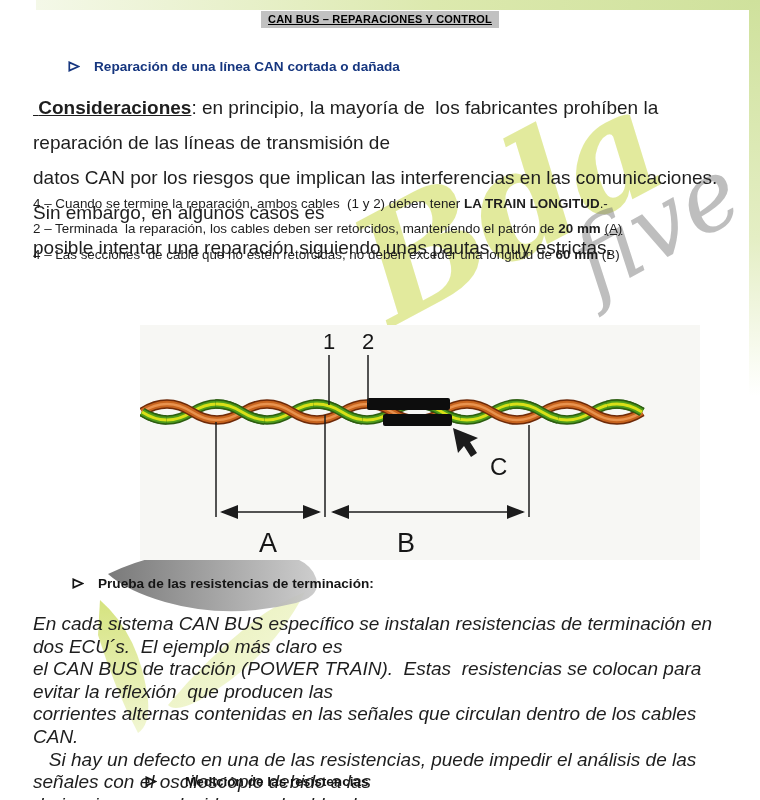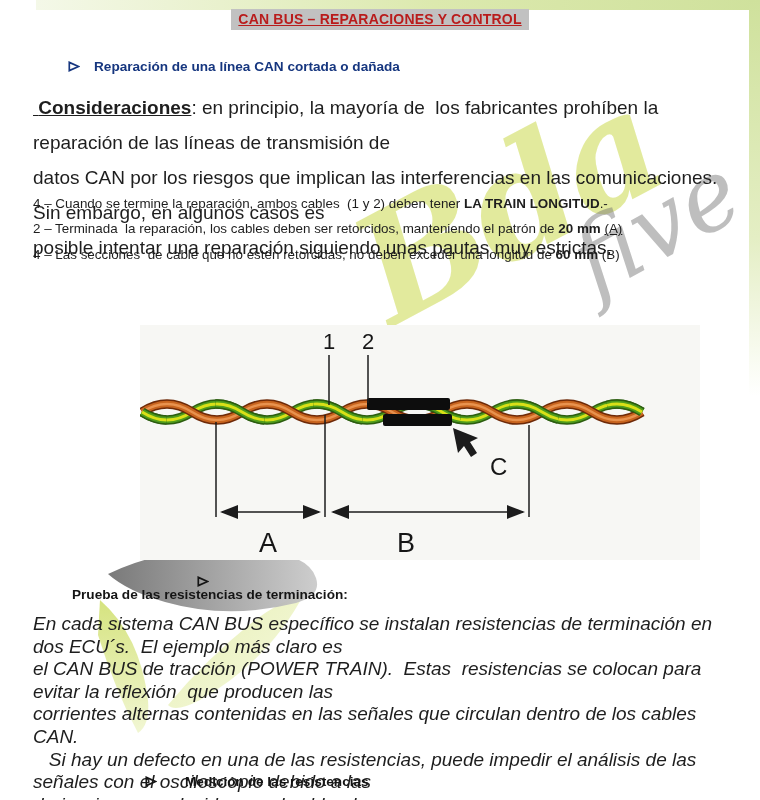--- a/index.html
+++ b/index.html
@@ -20,28 +20,28 @@
   .wm-gray{left:568px;top:170px;font-size:96px;color:rgba(110,110,110,0.45);
            transform:rotate(-29deg);}
   .wm-logo{position:absolute;left:80px;top:540px;z-index:0;pointer-events:none;}
 
   .content{position:absolute;inset:0;z-index:1;}
 
   .b{font-weight:700;}
   .u{text-decoration:underline;}
 
   .title-row{position:absolute;top:9px;left:0;width:100%;text-align:center;}
-  .doc-title{display:inline-block;background:var(--title_highlight);color:#b91c1c;
-             font-size:14px;font-weight:700;text-decoration:underline;
+  .doc-title{display:inline-block;background:var(--title_highlight);color:#000000;
+             font-size:11px;font-weight:700;text-decoration:underline;
              padding:2px 7px 3px 7px;letter-spacing:.2px;}
 
   .h{position:absolute;display:flex;align-items:center;font-weight:700;font-size:13.6px;}
   .h .arr{flex:0 0 auto;margin-right:14px;display:inline-block;}
   .h-blue{top:59px;left:68px;color:var(--heading_blue);}
-  .h-prueba{top:576px;left:72px;color:#151515;flex-direction:column;}
+  .h-prueba{top:576px;left:72px;color:#151515;}
   .h-medicion{top:774px;left:145px;color:#151515;align-items:center;}
   .h-medicion .arr{margin-right:28px;}
 
   .para{position:absolute;left:33px;width:712px;font-size:19px;white-space:pre-wrap;}
   .para1{top:90px;line-height:35px;}
   .rules{position:absolute;left:33px;top:191px;width:712px;font-size:13.4px;line-height:25.3px;}
   .rule{white-space:pre-wrap;}
   .para2{top:613px;line-height:22.6px;font-style:italic;}
 
   .diagram{position:absolute;left:140px;top:325px;width:560px;height:235px;}

